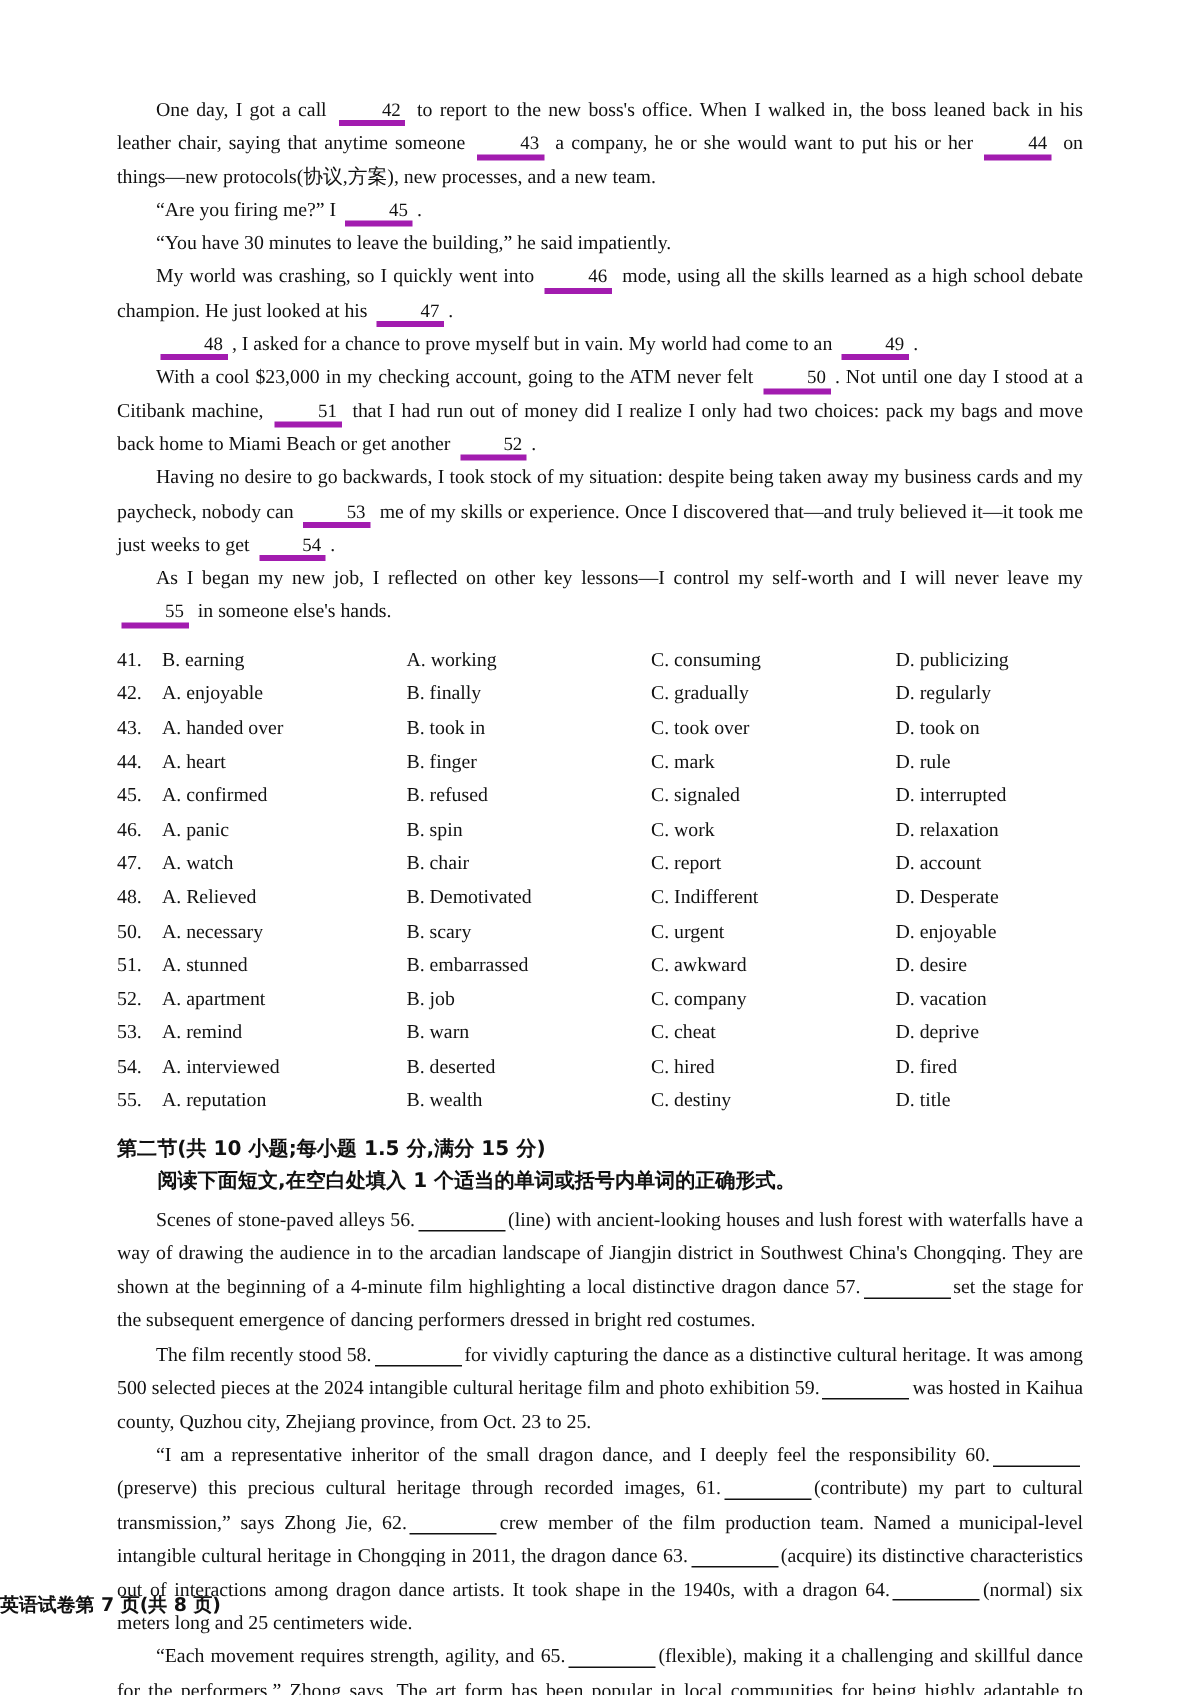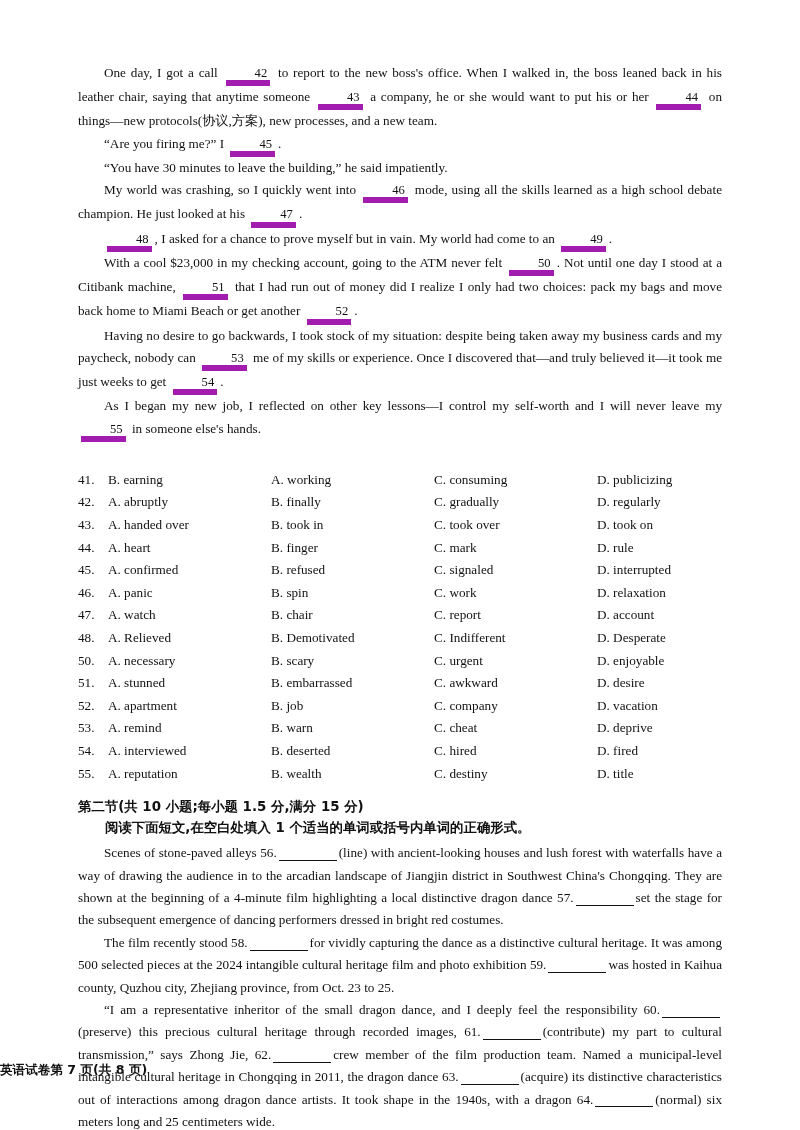--- a/index.html
+++ b/index.html
@@ -28,39 +28,39 @@
     text-align: justify;
     text-justify: inter-word;
   }
   p.para {
     margin: 0;
     text-indent: 26px;
     text-align: justify;
   }
   .blank-inline {
     display: inline-block;
-    border-bottom: 6px solid #a21caf;
+    border-bottom: 4px solid #a21caf;
     padding: 0 3px;
     margin: 0 3px;
     line-height: 1.05;
     font-size: 12.6px;
     min-width: 26px;
   }
   .blank-long {
     display: inline-block;
     border-bottom: 1px solid #111;
     min-width: 62px;
     margin: 0 2px;
     line-height: 1.05;
   }
   .blank-long.w-mid { min-width: 58px; }
 
   
   .options {
-    margin-top: 27px;
+    margin-top: 10px;
     font-size: 13.2px;
     line-height: 22.6px;
   }
   .opt-row {
     display: flex;
     width: 100%;
   }
   .opt-num {
     width: 30px;
     flex: 0 0 30px;
@@ -123,21 +123,21 @@
   <div class="options" id="options-list">
       <div class="opt-row">
         <span class="opt-num">41.</span>
         <span class="opt-cell">B. earning</span>
         <span class="opt-cell">A. working</span>
         <span class="opt-cell">C. consuming</span>
         <span class="opt-cell last">D. publicizing</span>
       </div>
       <div class="opt-row">
         <span class="opt-num">42.</span>
-        <span class="opt-cell">A. abruptly</span>
+        <span class="opt-cell">A. enjoyable</span>
         <span class="opt-cell">B. finally</span>
         <span class="opt-cell">C. gradually</span>
         <span class="opt-cell last">D. regularly</span>
       </div>
       <div class="opt-row">
         <span class="opt-num">43.</span>
         <span class="opt-cell">A. handed over</span>
         <span class="opt-cell">B. took in</span>
         <span class="opt-cell">C. took over</span>
         <span class="opt-cell last">D. took on</span>

